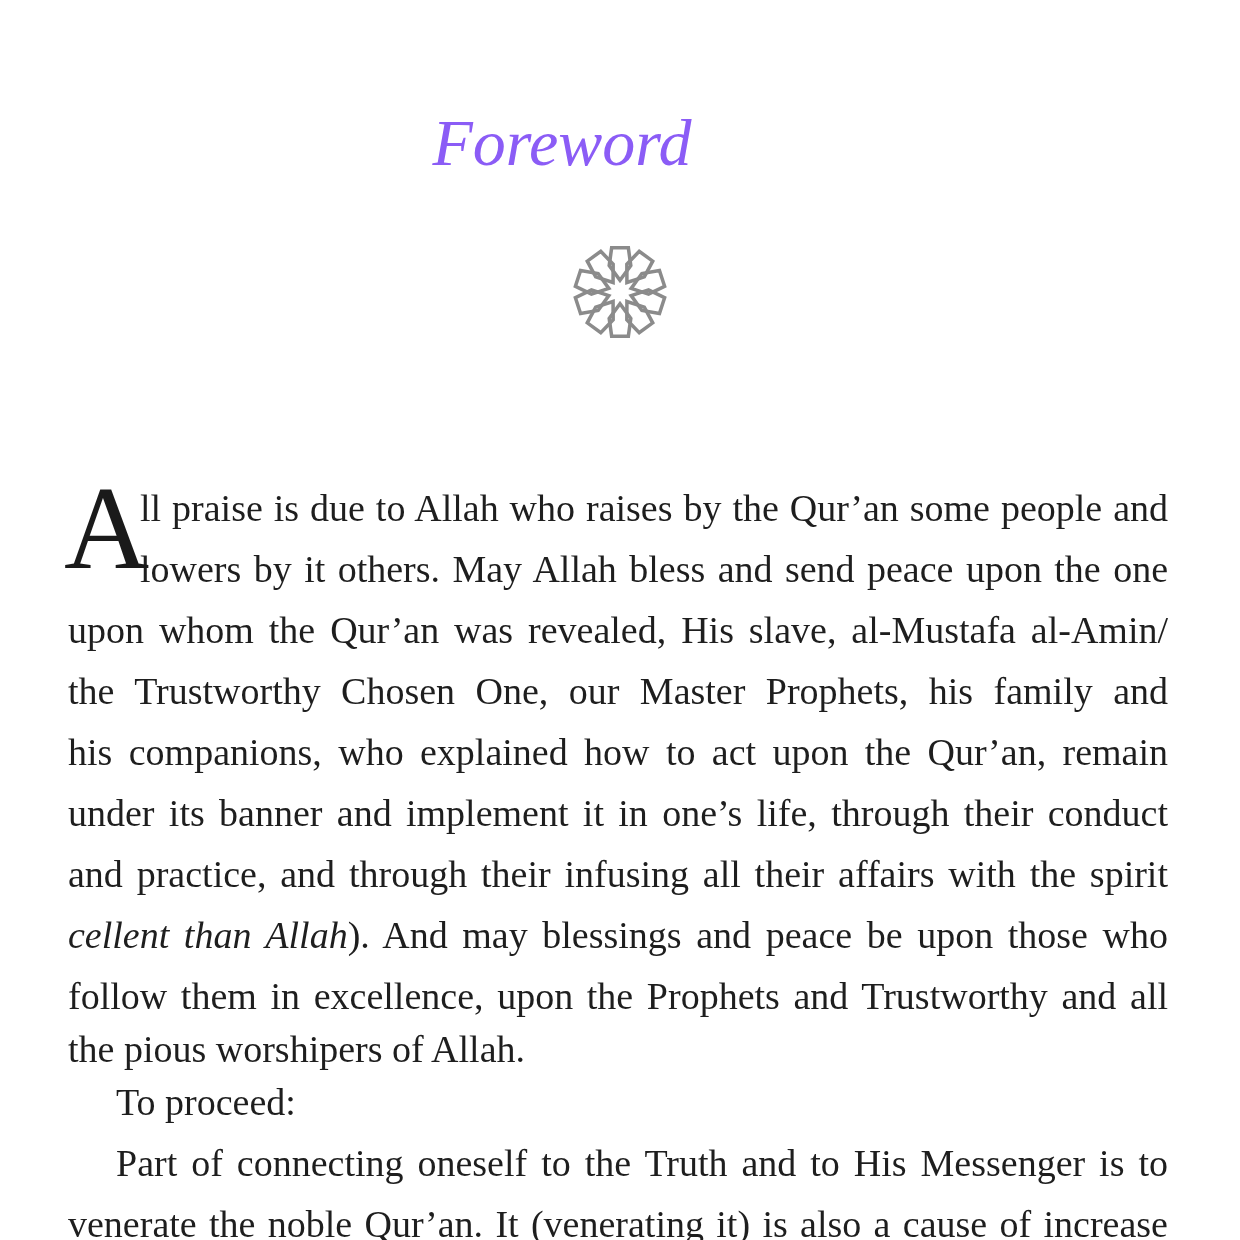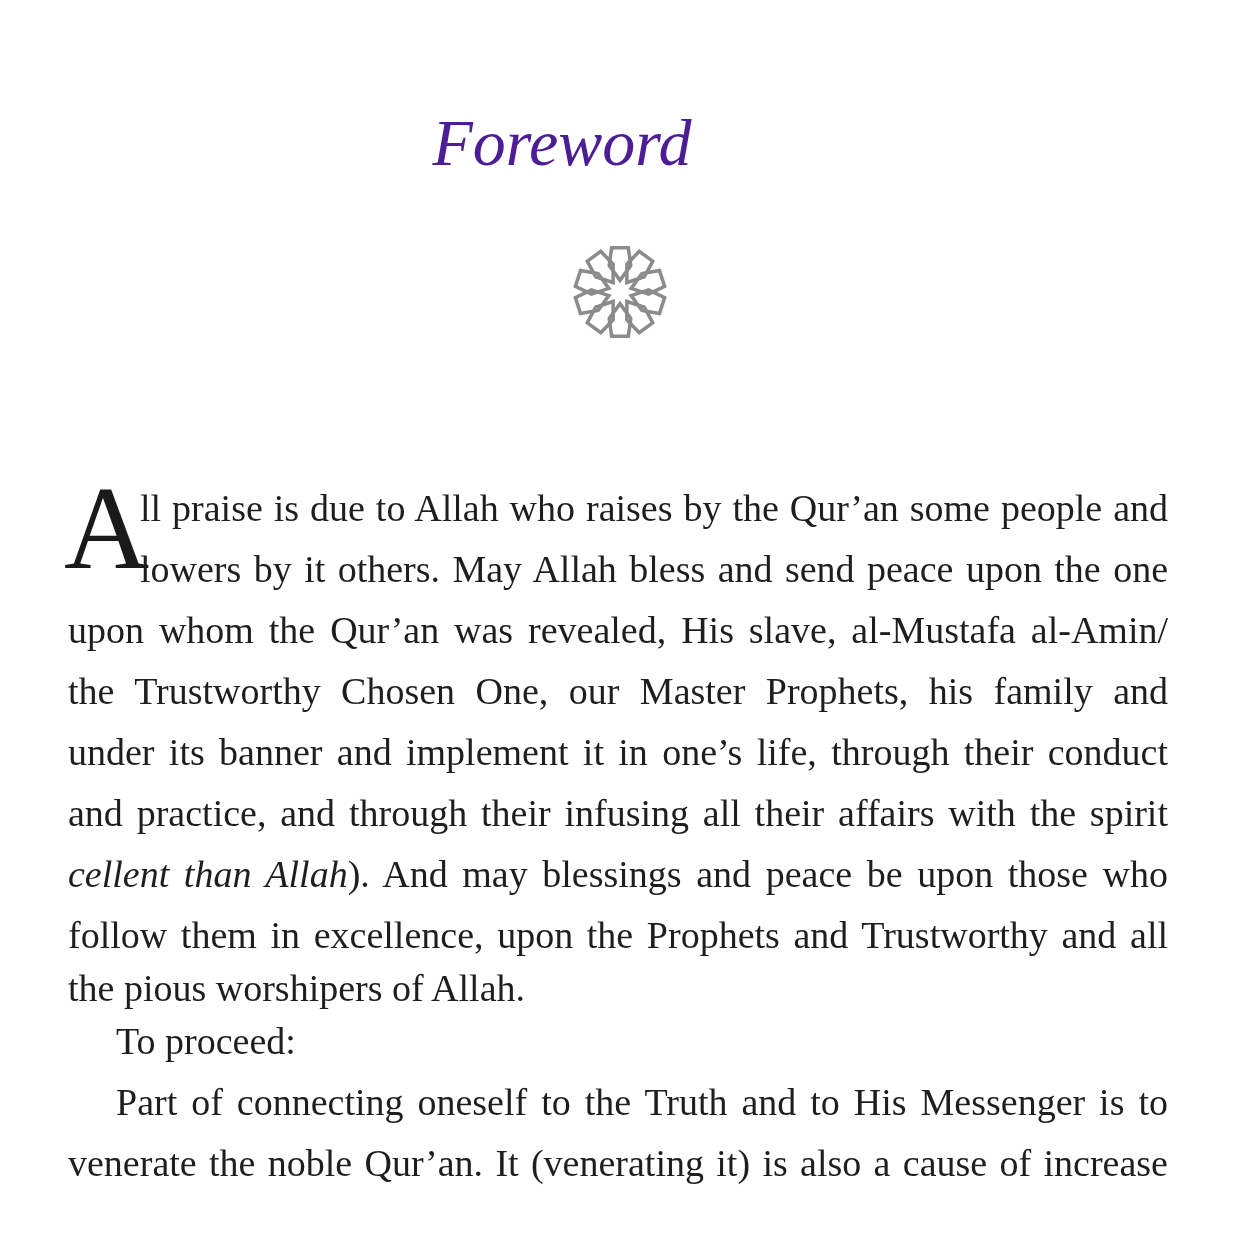--- a/index.html
+++ b/index.html
@@ -11,21 +11,21 @@
     position: relative;
     overflow: hidden;
   }
   .page-title {
     position: absolute;
     top: 110px; left: 0; width: 1124px;
     text-align: center;
     font-style: italic;
     font-size: 66px;
     line-height: 1;
-    color: #4c1d95;
+    color: #8b5cf6;
   }
   .ornament {
     position: absolute;
     left: 566px; top: 238px;
     width: 108px; height: 108px;
     color: #8b8b8b;
   }
   .body-text {
     position: absolute;
     left: 68px; top: 474px;
@@ -74,20 +74,21 @@
   </svg>
 </div>
 
 <div class="body-text">
   <span class="dropcap">A</span>
 
 <div class="line just" style="padding-left: 72px;"><span>ll praise is due to Allah who raises by the Qur’an some people and</span></div>
     <div class="line just" style="padding-left: 72px;"><span>lowers by it others. May Allah bless and send peace upon the one</span></div>
     <div class="line just"><span>upon whom the Qur’an was revealed, His slave, al-Mustafa al-Amin/</span></div>
     <div class="line just"><span>the Trustworthy Chosen One, our Master Prophets, his family and</span></div>
+    <div class="line just"><span>his companions, who explained how to act upon the Qur’an, remain</span></div>
     <div class="line just"><span>under its banner and implement it in one’s life, through their conduct</span></div>
     <div class="line just"><span>and practice, and through their infusing all their affairs with the spirit</span></div>
     <div class="line just"><span class="it">cellent than Allah</span><span>). And may blessings and peace be upon those who</span></div>
     <div class="line just"><span>follow them in excellence, upon the Prophets and Trustworthy and all</span></div>
     <div class="line"><span>the pious worshipers of Allah.</span></div>
     <div class="line" style="padding-left: 48px;"><span>To proceed:</span></div>
     <div class="line just" style="padding-left: 48px;"><span>Part of connecting oneself to the Truth and to His Messenger is to</span></div>
     <div class="line just"><span>venerate the noble Qur’an. It (venerating it) is also a cause of increase</span></div>
   </div>
 

